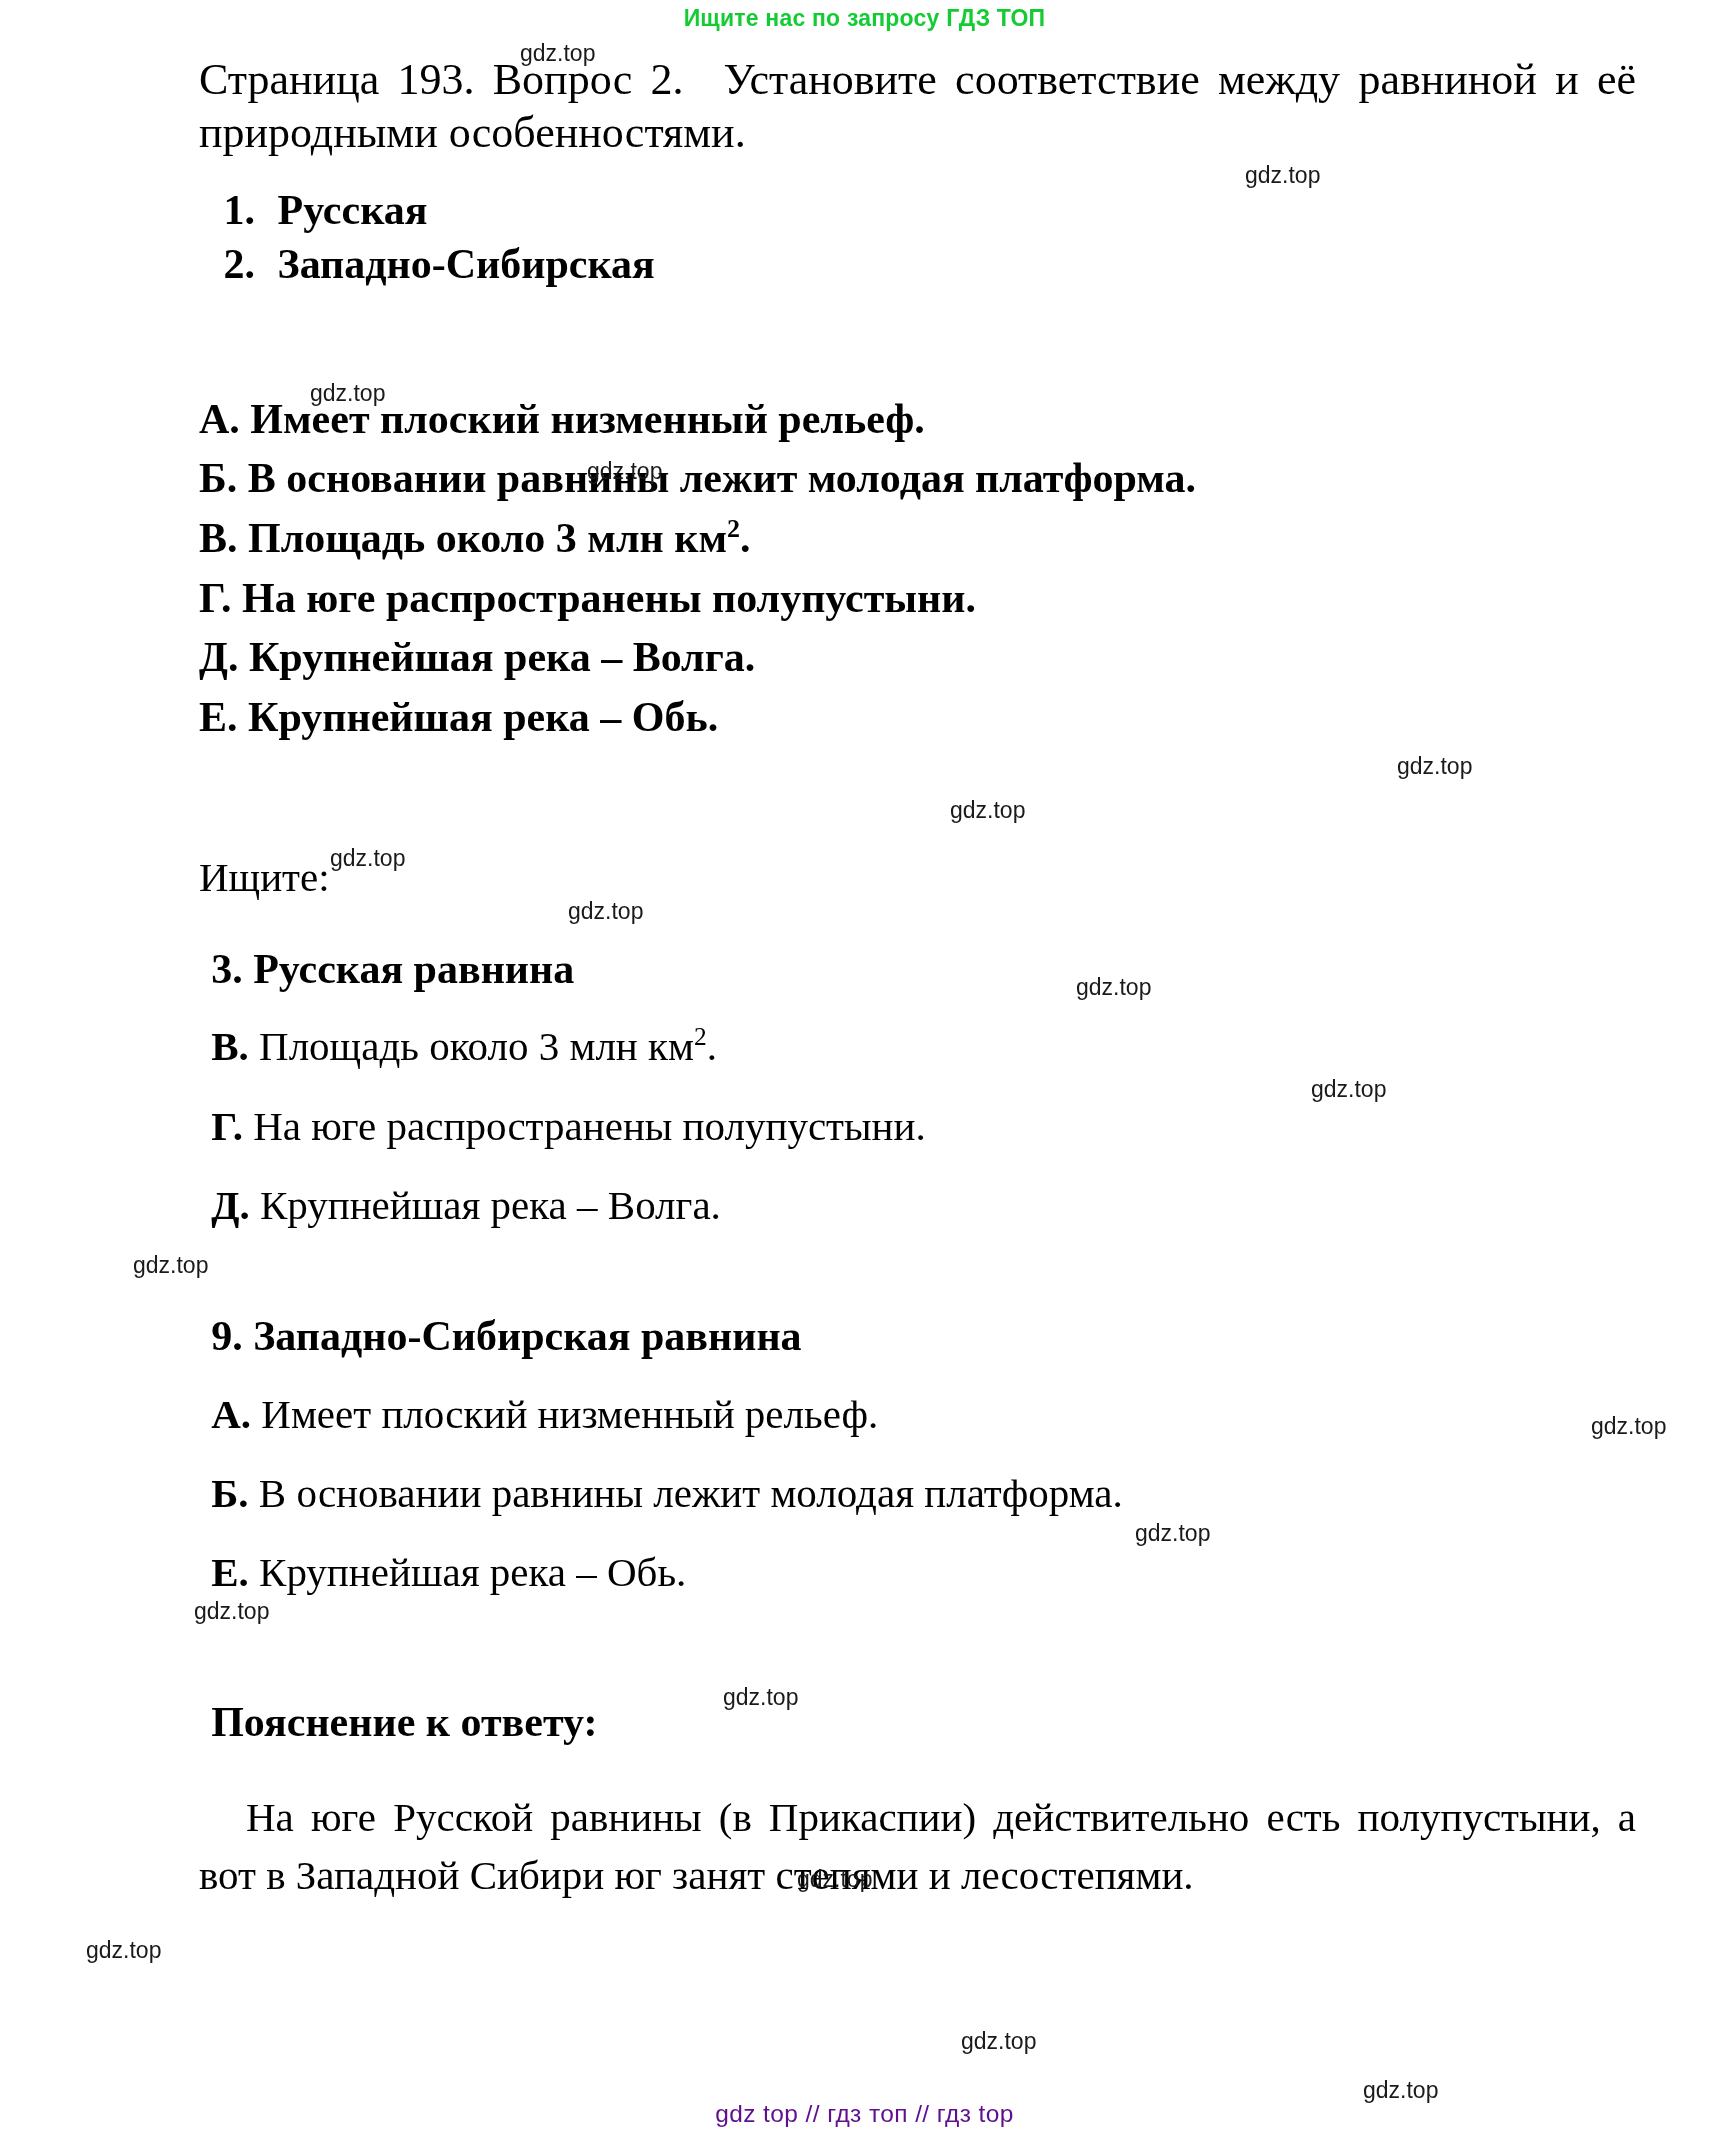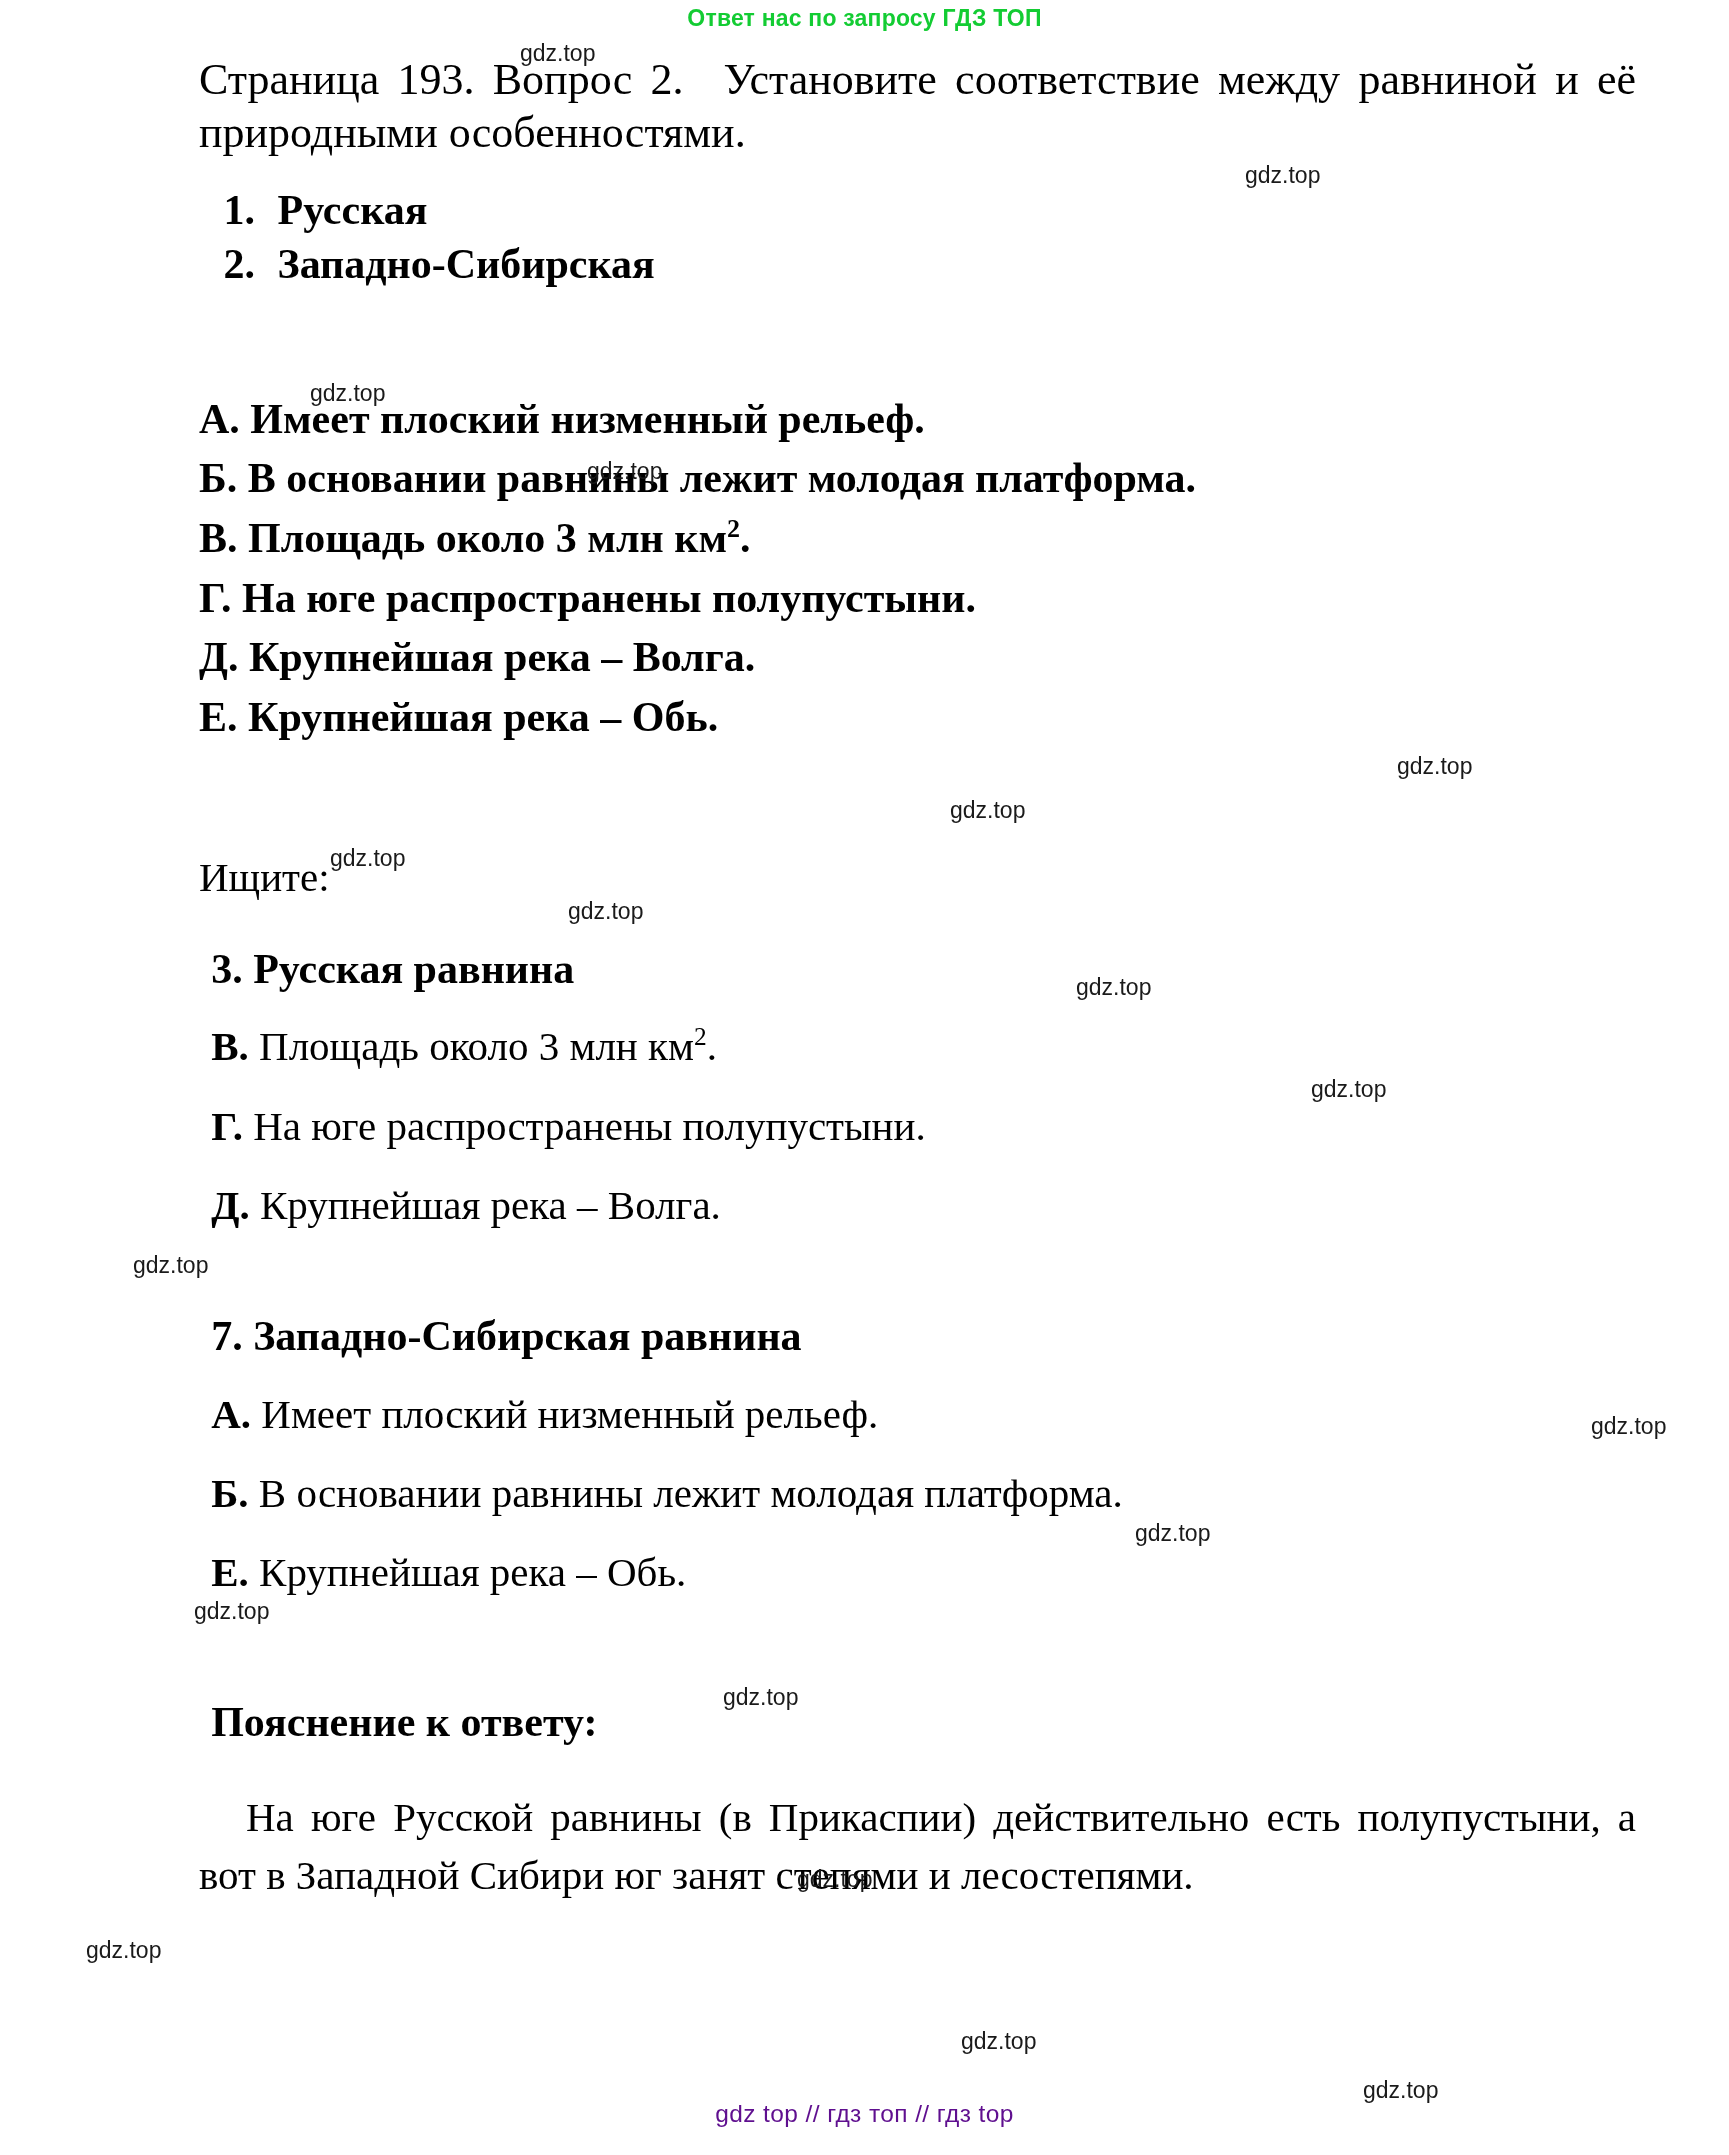--- a/index.html
+++ b/index.html
@@ -139,21 +139,21 @@
     font-size: 24.5px;
     color: #5f0f8f;
     letter-spacing: 0.4px;
   }
 </style>
 </head>
 <body>
 
 <div class="page">
 
-  <div class="promo" style="color: rgb(19, 204, 51);">Ответ нас по запросу ГДЗ ТОП</div>
+  <div class="promo" style="color: rgb(19, 204, 51);">Ищите нас по запросу ГДЗ ТОП</div>
 
   <div class="content">
 
     <p class="q-head"><span>Страница 193. Вопрос 2.</span><span class="gap"></span><span>Установите соответствие между равниной и её природными особенностями.</span></p>
 
     <div class="opt-list">
       <div class="opt-item"><span class="num">1.</span><span>Русская</span></div>
       <div class="opt-item"><span class="num">2.</span><span>Западно-Сибирская</span></div>
     </div>
 
@@ -169,21 +169,21 @@
     <p class="answer-label">Ищите:</p>
 
     <div class="ans-group">
       <div class="ans-title">3. Русская равнина</div>
       <div class="ans-row"><b>В.</b>&nbsp;<span>Площадь около 3 млн км</span><span class="sup">2</span><span>.</span></div>
       <div class="ans-row"><b>Г.</b>&nbsp;<span>На юге распространены полупустыни.</span></div>
       <div class="ans-row"><b>Д.</b>&nbsp;<span>Крупнейшая река – Волга.</span></div>
     </div>
 
     <div class="ans-group group2">
-      <div class="ans-title">7. Западно-Сибирская равнина</div>
+      <div class="ans-title">9. Западно-Сибирская равнина</div>
       <div class="ans-row"><b>А.</b>&nbsp;<span>Имеет плоский низменный рельеф.</span></div>
       <div class="ans-row"><b>Б.</b>&nbsp;<span>В основании равнины лежит молодая платформа.</span></div>
       <div class="ans-row"><b>Е.</b>&nbsp;<span>Крупнейшая река – Обь.</span></div>
     </div>
 
     <div class="expl-head">Пояснение к ответу:</div>
 
 
     <p class="expl-par second">На юге Русской равнины (в Прикаспии) действительно есть полупустыни, а вот в Западной Сибири юг занят степями и лесостепями.</p>
 

